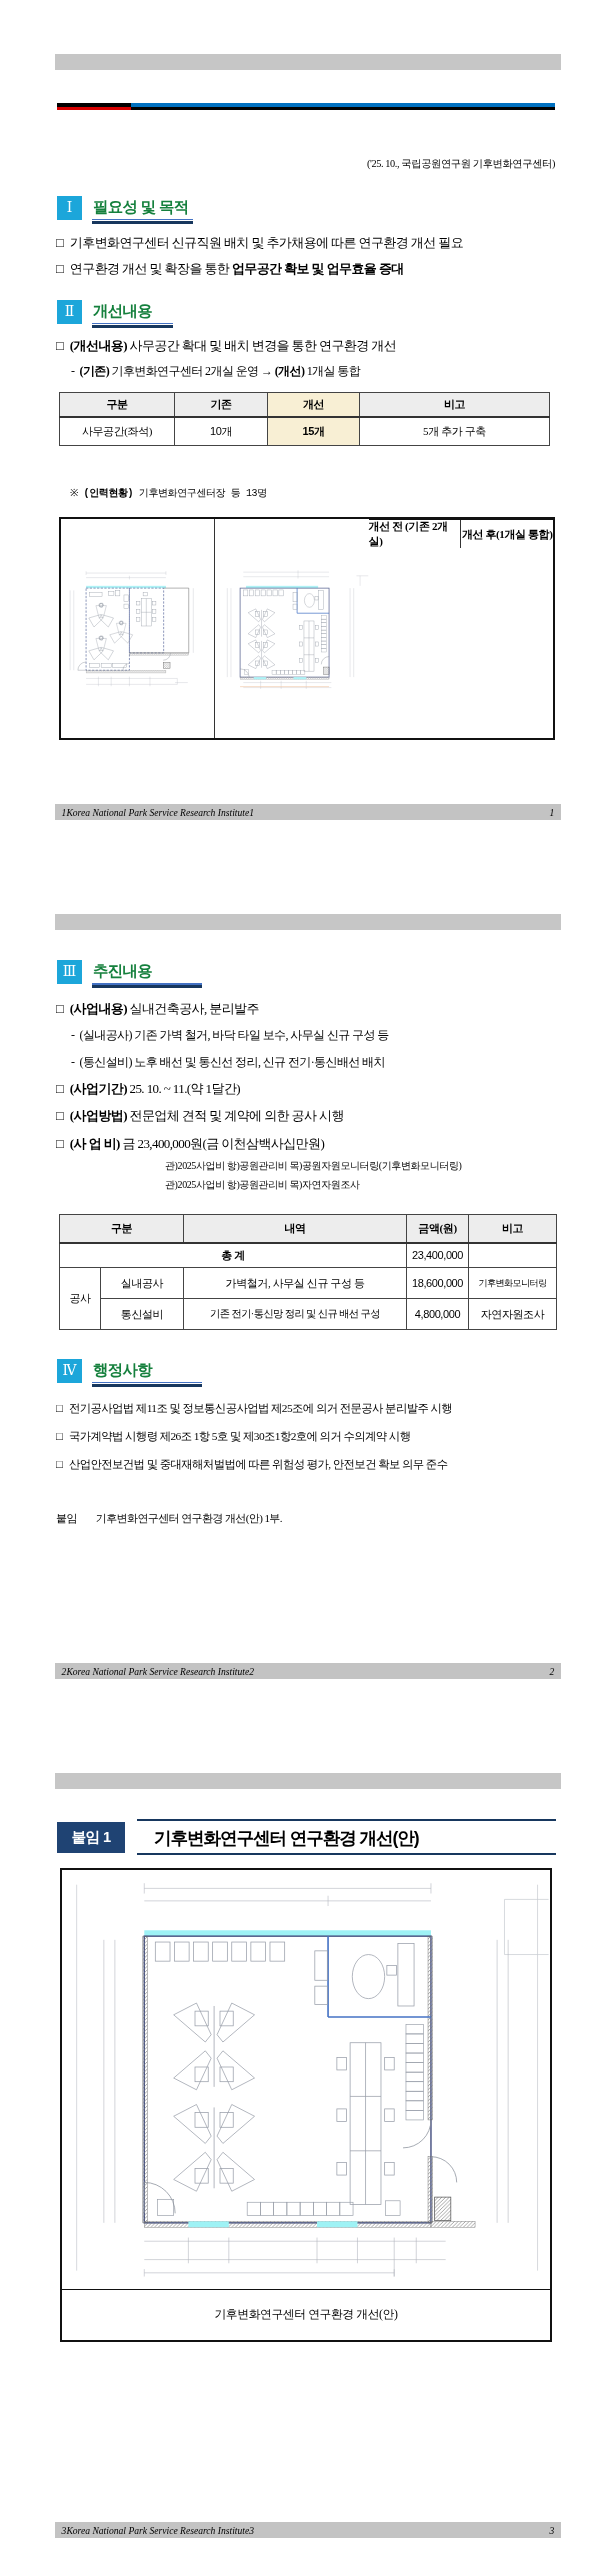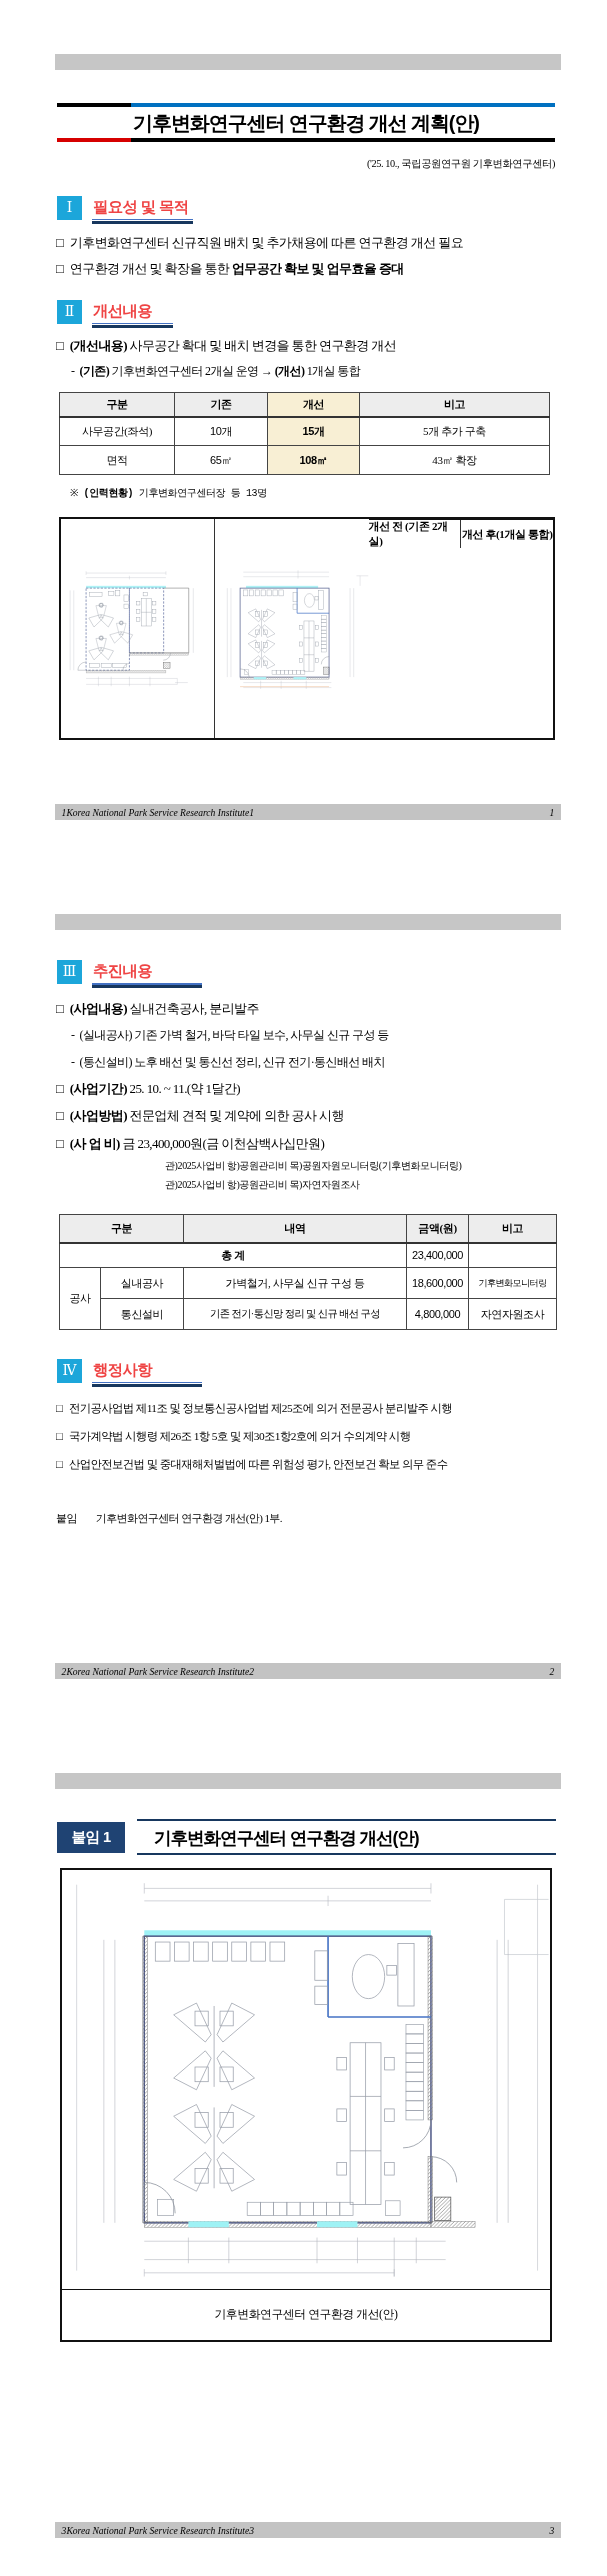--- a/index.html
+++ b/index.html
@@ -16,21 +16,21 @@
   .rule .seg-b{flex:1;}
   .doc-title{margin:5.1px 0 4.4px 0;text-align:center;font-family:"Liberation Sans","DejaVu Sans",sans-serif;
     font-weight:bold;font-size:20px;letter-spacing:-1.1px;line-height:1.1;}
   .subtitle{position:absolute;top:157px;right:52px;font-size:10.3px;letter-spacing:-0.4px;}
   
   .sec{position:absolute;left:57px;display:flex;align-items:flex-start;}
   .sec-badge{width:25px;height:23.5px;background:#1CA6DA;color:#fff;display:flex;align-items:center;
     justify-content:center;font-size:14px;font-family:"Liberation Serif","DejaVu Serif",serif;flex:0 0 auto;}
   .sec-body{margin-left:9.6px;}
   .sec-title{font-family:"Liberation Sans","DejaVu Sans",sans-serif;font-weight:bold;font-size:15.4px;
-    color:#ef4444;letter-spacing:-0.7px;line-height:1;padding:2.9px 0 5.1px 1.5px;}
+    color:#15803d;letter-spacing:-0.7px;line-height:1;padding:2.9px 0 5.1px 1.5px;}
   .sec-underline{height:4.4px;background:linear-gradient(to bottom,#4472C4 0 1.5px,#fff 1.5px 2.2px,#17375E 2.2px 4.4px);}
   
   .bullet{position:absolute;left:56px;font-size:13px;letter-spacing:-0.6px;white-space:nowrap;}
   .bullet .mk{margin-right:6.6px;}
   .sub-bullet{position:absolute;left:71px;font-size:12px;letter-spacing:-0.6px;white-space:nowrap;}
   .sub-bullet .mk{margin-right:5.1px;}
   .small-line{position:absolute;left:165px;font-size:10px;letter-spacing:-0.4px;white-space:nowrap;}
   .note-line{position:absolute;left:70px;font-size:10px;letter-spacing:-0.4px;white-space:nowrap;font-family:Liberation Mono, monospace;}
   .admin{font-size:11.4px;}
   b{font-weight:bold;}
@@ -71,21 +71,20 @@
 <body>
 
 <div class="page">
   <div class="hbar" style="top:54px;"></div>
 
   <div class="title-block">
     <div class="rule">
       <div class="seg-a" style="background:#000;"></div>
       <div class="seg-b" style="background:#0070C0;"></div>
     </div>
-    <div class="doc-title">기후변화연구센터 연구환경 개선 계획(안)</div>
     <div class="rule">
       <div class="seg-a" style="background:#D60000;"></div>
       <div class="seg-b" style="background:#000;"></div>
     </div>
   </div>
   <div class="subtitle">('25. 10., 국립공원연구원 기후변화연구센터)</div>
 
   <div class="sec" style="top:196px;">
     <div class="sec-badge">Ⅰ</div>
     <div class="sec-body">
@@ -130,26 +129,20 @@
         <th class="hl">개선</th>
         <th>비고</th>
       </tr>
     </thead>
     <tbody>
       <tr style="height:29px;">
         <td>사무공간(좌석)</td>
         <td class="num">10개</td>
         <td class="hl num" style="font-weight:bold;">15개</td>
         <td>5개 추가 구축</td>
-      </tr>
-      <tr style="height:29px;">
-        <td>면적</td>
-        <td class="num">65㎡</td>
-        <td class="hl num" style="font-weight:bold;">108㎡</td>
-        <td>43㎡ 확장</td>
       </tr>
     </tbody>
   </table>
 
   <div class="note-line" style="top:485px;">
     <span>※</span> <b>(인력현황)</b><span> 기후변화연구센터장 등 13명</span>
   </div>
 
   <div class="planbox">
     <div class="plan-row">

